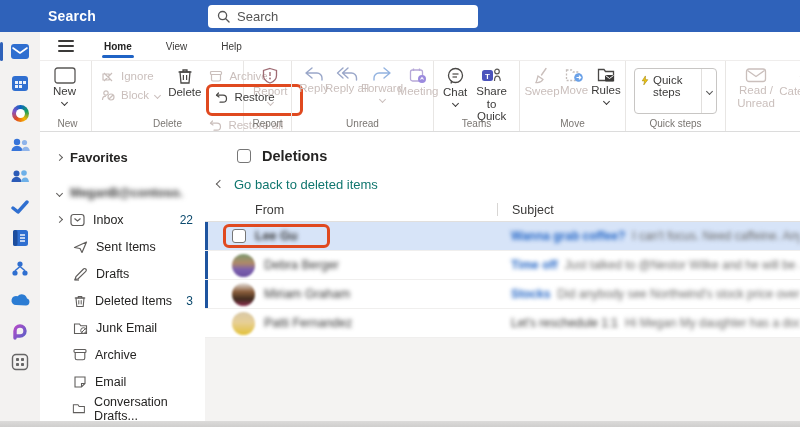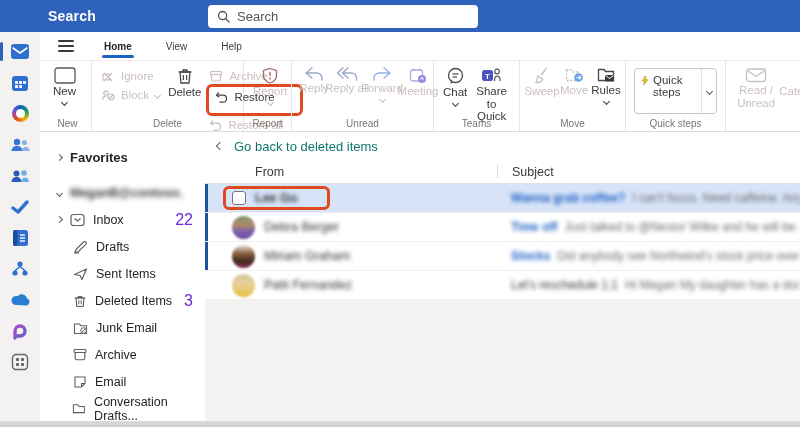--- a/index.html
+++ b/index.html
@@ -55,21 +55,21 @@
   .qs-right { width:15px; border-left:1px solid #e1dfdd; display:flex; align-items:center; justify-content:center; color:#555; }
   .two-line { width:46px; }
 
   
   .content { flex:1; display:flex; min-height:0; background:#fff; }
   .folders { width:165px; flex:0 0 auto; padding-top:12px; font-size:12.5px; color:#252423; }
   .f-row { height:27px; display:flex; align-items:center; padding-left:17px; gap:8px; cursor:pointer; }
   .f-row .chv { color:#605e5c; }
   .f-sp { width:8px; display:inline-block; }
   .f-label { color:#252423; }
-  .f-count { margin-left:auto; margin-right:12px; color:#6d28d9; font-size:16px; }
+  .f-count { margin-left:auto; margin-right:12px; color:#0c4a6e; font-size:12px; }
   .f-head { font-weight:bold; font-size:13px; }
   .acct { font-weight:bold; color:#3a3a3a; }
   .blur1 { filter:blur(1.2px); }
   .blur2 { filter:blur(2px); }
   .blur3 { filter:blur(2.6px); }
 
   .list { flex:1; display:flex; flex-direction:column; min-width:0; }
   .list-header { margin-top:10px; height:28px; display:flex; align-items:center; gap:11px; padding-left:32px; }
   .list-title { font-size:14.5px; font-weight:bold; color:#252423; }
   .cbx { width:14px; height:14px; border:1.4px solid #767676; border-radius:3px; background:#fff; flex:0 0 auto; cursor:pointer; }
@@ -439,31 +439,31 @@
             <svg width="15" height="14" viewBox="0 0 15 14">
                 <rect x="1" y="1.5" width="13" height="11" rx="2.5" fill="none" stroke="#605e5c" stroke-width="1.2"></rect>
                 <path d="M4.5 5.5 l3 2.5 3-2.5" fill="none" stroke="#605e5c" stroke-width="1.2"></path>
               </svg>
             <span class="f-label">Inbox</span>
             <span class="f-count">22</span>
           </div>
           <div class="f-row">
             <span class="f-sp"></span>
             <svg width="15" height="14" viewBox="0 0 15 14">
+                <path d="M1.5 7.5 L13.5 2 L9 12.5 L7 8.5 z" fill="none" stroke="#605e5c" stroke-width="1.2" stroke-linejoin="round"></path>
+              </svg>
+            <span class="f-label">Sent Items</span>
+          </div>
+          <div class="f-row">
+            <span class="f-sp"></span>
+            <svg width="15" height="14" viewBox="0 0 15 14">
                 <path d="M2 12.5 L3 9.5 L10.5 2 a1.6 1.6 0 0 1 2.3 2.3 L5.2 11.8 z" fill="none" stroke="#605e5c" stroke-width="1.2"></path>
                 <line x1="1.5" y1="13" x2="6" y2="13" stroke="#605e5c" stroke-width="1.2"></line>
               </svg>
             <span class="f-label">Drafts</span>
-          </div>
-          <div class="f-row">
-            <span class="f-sp"></span>
-            <svg width="15" height="14" viewBox="0 0 15 14">
-                <path d="M1.5 7.5 L13.5 2 L9 12.5 L7 8.5 z" fill="none" stroke="#605e5c" stroke-width="1.2" stroke-linejoin="round"></path>
-              </svg>
-            <span class="f-label">Sent Items</span>
           </div>
           <div class="f-row">
             <span class="f-sp"></span>
             <svg width="14" height="14" viewBox="0 0 14 14">
                 <path d="M3 4 h8 l-.8 8.5 h-6.4 z" fill="none" stroke="#605e5c" stroke-width="1.1"></path>
                 <line x1="1.8" y1="4" x2="12.2" y2="4" stroke="#605e5c" stroke-width="1.1"></line>
                 <path d="M5.3 4 v-1.5 h3.4 v1.5" fill="none" stroke="#605e5c" stroke-width="1.1"></path>
                 <line x1="5.8" y1="6.2" x2="5.8" y2="10.4" stroke="#605e5c" stroke-width="1"></line>
                 <line x1="8.2" y1="6.2" x2="8.2" y2="10.4" stroke="#605e5c" stroke-width="1"></line>
               </svg>
@@ -498,20 +498,24 @@
           <div class="f-row">
             <span class="f-sp"></span>
             <svg width="15" height="13" viewBox="0 0 15 13">
                 <path d="M1.5 2.5 h5 l1.3 1.8 h5.7 v6.7 h-12 z" fill="none" stroke="#605e5c" stroke-width="1.1"></path>
               </svg>
             <span class="f-label">Conversation Drafts...</span>
           </div>
         </div>
 
         <div class="list">
+          <div class="list-header">
+            <span class="cbx"></span>
+            <span class="list-title">Deletions</span>
+          </div>
           <div class="back-row">
             <span class="chv left"></span>
             <span class="back-link">Go back to deleted items</span>
           </div>
           <div class="col-header">
             <span class="ch-from">From</span>
             <span class="ch-div"></span>
             <span class="ch-subject">Subject</span>
           </div>
 

